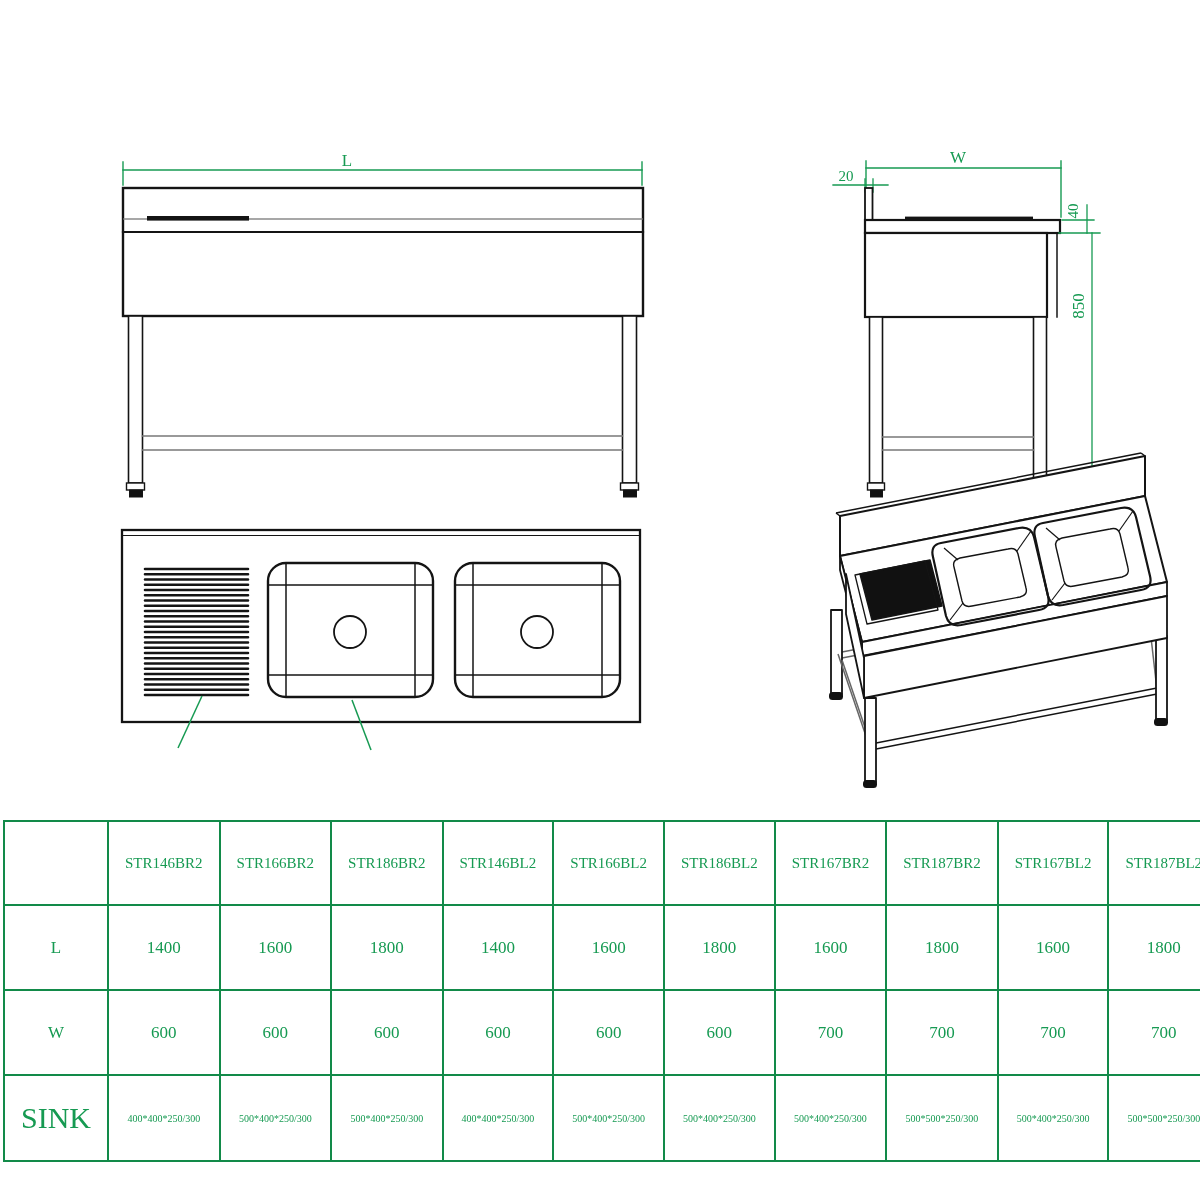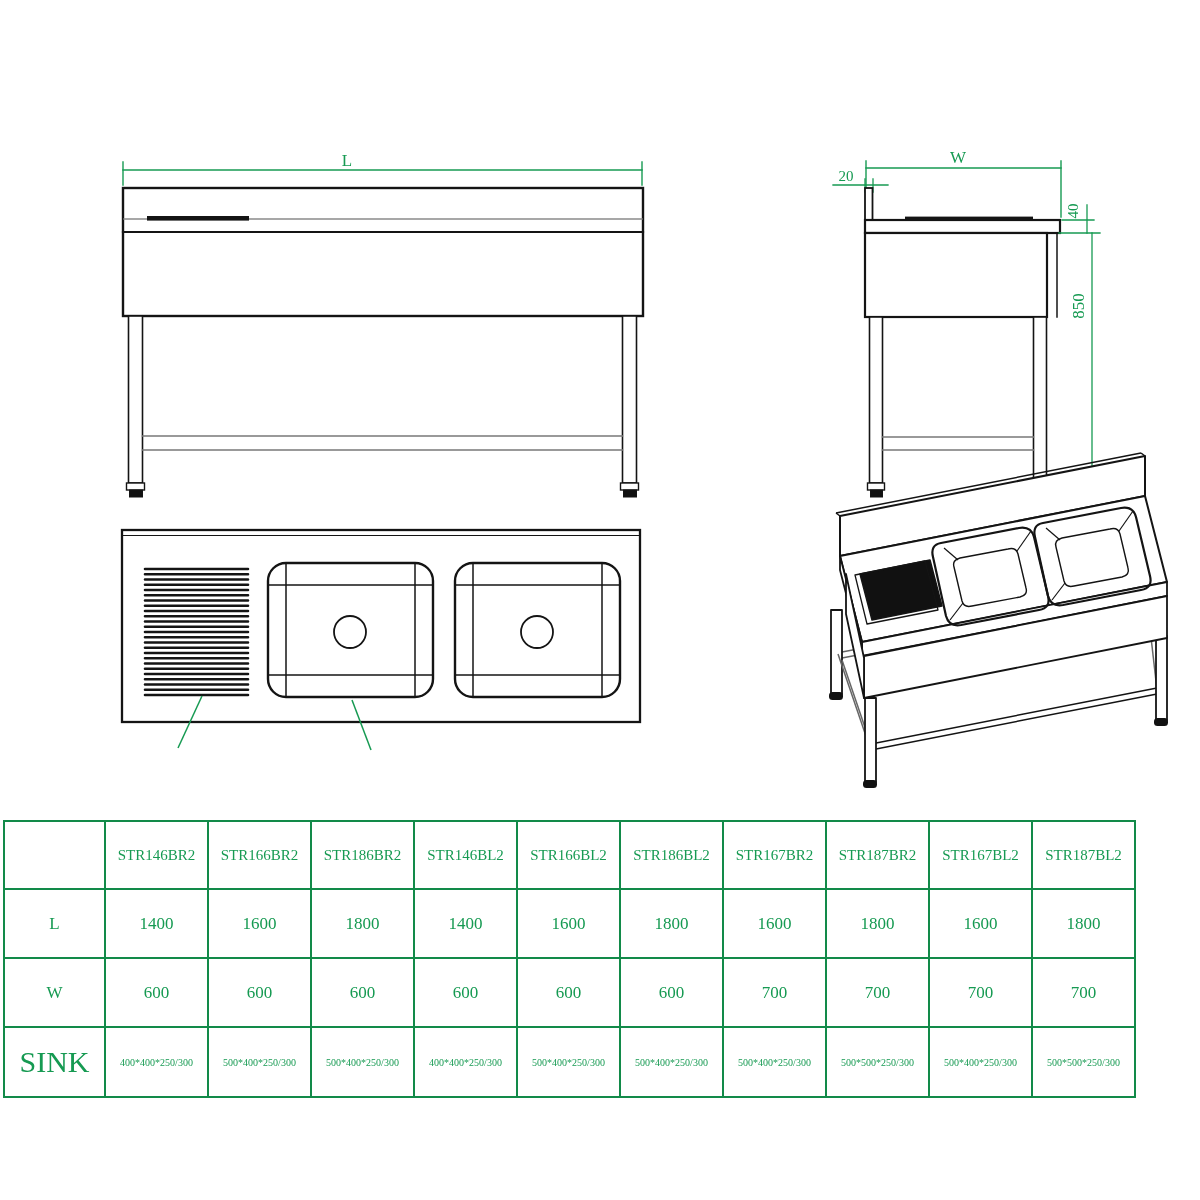--- a/index.html
+++ b/index.html
@@ -2,21 +2,21 @@
 <html><head>
 <meta charset="utf-8">
 <style>
   html,body{margin:0;padding:0;background:#ffffff;}
   #canvas{position:relative;width:1200px;height:1200px;background:#ffffff;overflow:hidden;
           font-family:"Liberation Serif", serif;}
   #drawing{position:absolute;left:0;top:0;}
   
   #spec-table{position:absolute;left:3px;top:820px;border-collapse:collapse;table-layout:fixed;}
   #spec-table td{border:2px solid #128a49;text-align:center;vertical-align:middle;
-                 color:#169a52;background:#fff;overflow:hidden;white-space:nowrap;padding:8px;}
+                 color:#169a52;background:#fff;overflow:hidden;white-space:nowrap;padding:16px;}
   #spec-table .corner{width:83px;}
   #spec-table .model{width:85px;font-size:15px;}
   #spec-table tr.hdr td{height:50px;}
   #spec-table tr.dim td{height:51px;font-size:17px;}
   #spec-table tr.sink td{height:52px;font-size:10px;}
   #spec-table td.rowlabel{font-size:21px;}
   #spec-table tr.sink td.rowlabel{font-size:30px;}
   .dimtext{fill:#169a52;font-family:"Liberation Serif", serif;}
 </style>
 </head>

